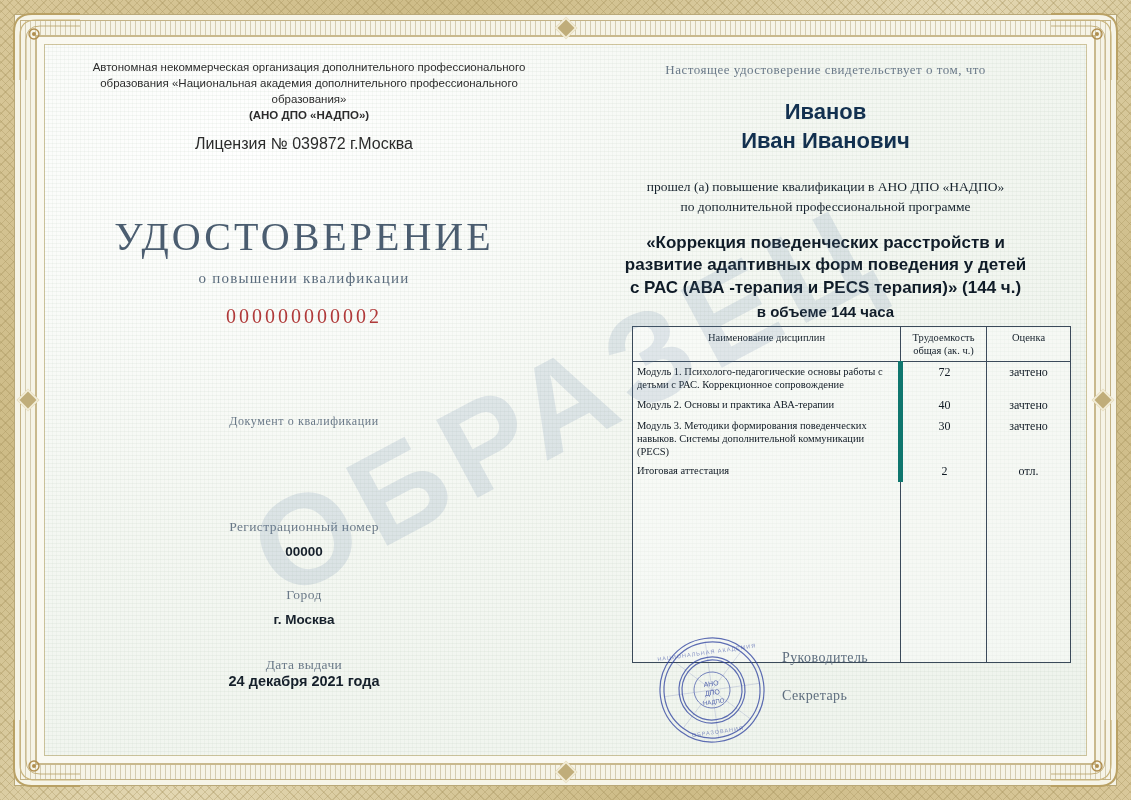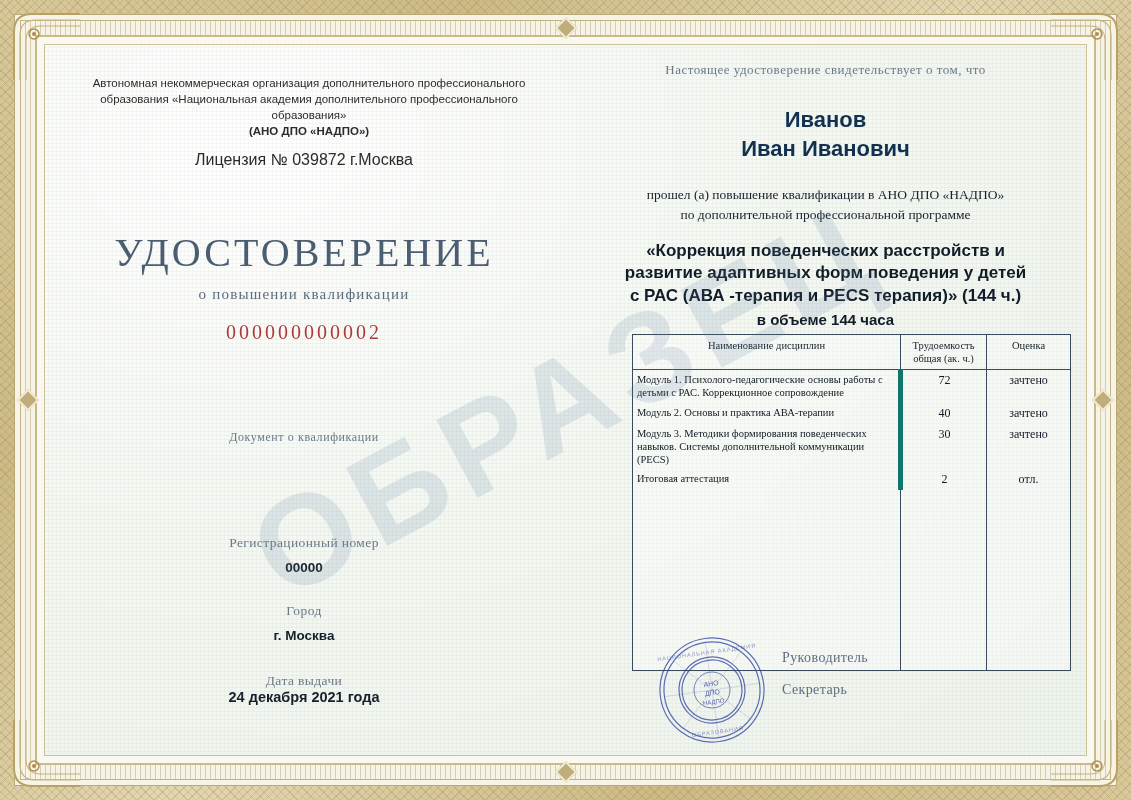--- a/index.html
+++ b/index.html
@@ -113,21 +113,21 @@
 
   
   .content {
     position: absolute;
     left: 44px; top: 44px;
     width: 1043px; height: 712px;
     z-index: 20;
   }
   .col-left {
     position: absolute;
-    left: 0; top: 16px;
+    left: 0; top: 0;
     width: 520px; height: 712px;
     text-align: center;
     font-family: "Liberation Serif", serif;
     color: #3a4a5a;
   }
   .col-right {
     position: absolute;
     left: 520px; top: 0;
     width: 523px; height: 712px;
     font-family: "Liberation Serif", serif;
@@ -201,21 +201,21 @@
   
   .attest-line {
     margin: 18px 0 0 0;
     text-align: center;
     font-family: "Liberation Serif", serif;
     font-size: 13px;
     color: #6a7988;
     letter-spacing: 0.5px;
   }
   .fio {
-    margin-top: 28px;
+    margin-top: 20px;
     text-align: center;
     font-family: "Liberation Sans", sans-serif;
     font-weight: bold;
     font-size: 22px;
     color: #12304f;
     line-height: 1.3;
   }
   .passed {
     margin-top: 22px;
     text-align: center;
@@ -305,21 +305,21 @@
   }
   .signatures {
     position: absolute;
     left: 218px;
     top: 606px;
     font-family: "Liberation Serif", serif;
     font-size: 14px;
     color: #5d6d7e;
     letter-spacing: 0.4px;
   }
-  .signatures div + div { margin-top: 16px; }
+  .signatures div + div { margin-top: 22px; }
 </style>
 </head>
 <body>
 
 <div class="page">
 
   <div class="border-outer"></div>
   <div class="border-pattern"></div>
   <div class="border-inner-1"></div>
   <div class="border-band"></div>

